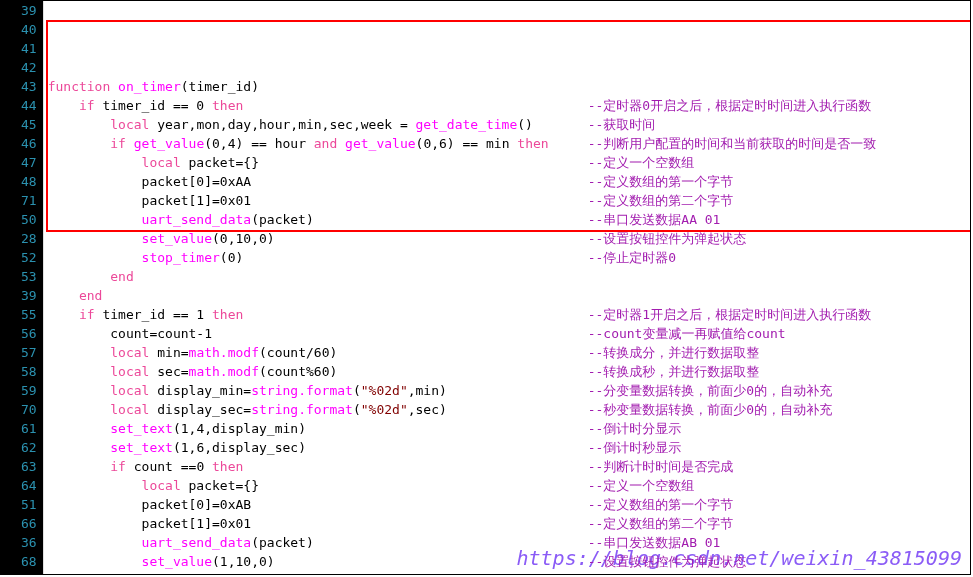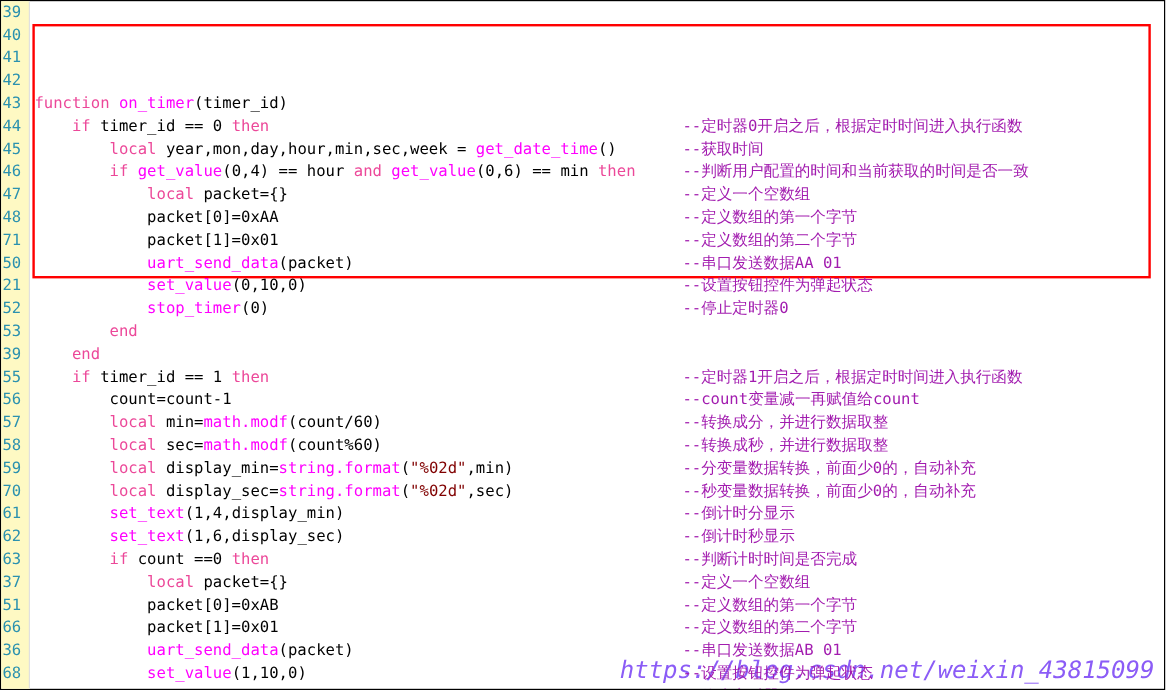--- a/index.html
+++ b/index.html
@@ -1,17 +1,17 @@
 <!DOCTYPE html>
 <html><head>
 <meta charset="utf-8">
 <style>
 body{margin:0;font-family:Consolas,Monaco,monospace;font-size:13px;background:#fff;line-height:19px}
 .editor{display:flex;border:1px solid #000;width:971px;height:575px;box-sizing:border-box;position:relative}
-.gutter{background:#fef9c3;color:#2b91af;text-align:left;padding:0 6px 0 1px;user-select:none;border-right:1px solid #e0e0e0}
+.gutter{background:#000000;color:#2b91af;text-align:left;padding:0 6px 0 20px;user-select:none;border-right:1px solid #e0e0e0}
 .code{flex:1;padding:0 4px;white-space:pre;position:relative;overflow:hidden}
 .kw{color:#ec4899}
 .str{color:#800000}
 .fn{color:#ff00ff}
 .cm{color:#a21caf}
 .txt{color:#000}
 .highlight-box{position:absolute;border:2px solid #ff0000;left:2px;top:19px;width:928px;height:208px;pointer-events:none}
 .watermark{position:absolute;right:8px;bottom:6px;color:#8b5cf6;font-size:20px;font-style:italic}
 </style>
 </head>
@@ -24,34 +24,34 @@
       <div>41</div>
       <div>42</div>
       <div>43</div>
       <div>44</div>
       <div>45</div>
       <div>46</div>
       <div>47</div>
       <div>48</div>
       <div>71</div>
       <div>50</div>
-      <div>21</div>
+      <div>28</div>
       <div>52</div>
       <div>53</div>
       <div>39</div>
       <div>55</div>
       <div>56</div>
       <div>57</div>
       <div>58</div>
       <div>59</div>
       <div>70</div>
       <div>61</div>
       <div>62</div>
       <div>63</div>
-      <div>37</div>
+      <div>64</div>
       <div>51</div>
       <div>66</div>
       <div>36</div>
       <div>68</div>
     </div>
   <div class="code" id="code">
     <div class="highlight-box"></div>
     <div class="watermark">https://blog.csdn.net/weixin_43815099</div>
   <div style="position: relative; height: 19px;"><span><span class="kw">function</span><span class="txt"> </span><span class="fn">on_timer</span><span class="txt">(timer_id)</span></span></div><div style="position: relative; height: 19px;"><span>    <span class="kw">if</span><span class="txt"> timer_id == 0 </span><span class="kw">then</span></span><span class="cm" style="position: absolute; left: 540px;">--定时器0开启之后，根据定时时间进入执行函数</span></div><div style="position: relative; height: 19px;"><span>        <span class="kw">local</span><span class="txt"> year,mon,day,hour,min,sec,week = </span><span class="fn">get_date_time</span><span class="txt">()</span></span><span class="cm" style="position: absolute; left: 540px;">--获取时间</span></div><div style="position: relative; height: 19px;"><span>        <span class="kw">if</span><span class="txt"> </span><span class="fn">get_value</span><span class="txt">(0,4) == hour </span><span class="kw">and</span><span class="txt"> </span><span class="fn">get_value</span><span class="txt">(0,6) == min </span><span class="kw">then</span></span><span class="cm" style="position: absolute; left: 540px;">--判断用户配置的时间和当前获取的时间是否一致</span></div><div style="position: relative; height: 19px;"><span>            <span class="kw">local</span><span class="txt"> packet={}</span></span><span class="cm" style="position: absolute; left: 540px;">--定义一个空数组</span></div><div style="position: relative; height: 19px;"><span>            <span class="txt">packet[0]=0xAA</span></span><span class="cm" style="position: absolute; left: 540px;">--定义数组的第一个字节</span></div><div style="position: relative; height: 19px;"><span>            <span class="txt">packet[1]=0x01</span></span><span class="cm" style="position: absolute; left: 540px;">--定义数组的第二个字节</span></div><div style="position: relative; height: 19px;"><span>            <span class="fn">uart_send_data</span><span class="txt">(packet)</span></span><span class="cm" style="position: absolute; left: 540px;">--串口发送数据AA 01</span></div><div style="position: relative; height: 19px;"><span>            <span class="fn">set_value</span><span class="txt">(0,10,0)</span></span><span class="cm" style="position: absolute; left: 540px;">--设置按钮控件为弹起状态</span></div><div style="position: relative; height: 19px;"><span>            <span class="fn">stop_timer</span><span class="txt">(0)</span></span><span class="cm" style="position: absolute; left: 540px;">--停止定时器0</span></div><div style="position: relative; height: 19px;"><span>        <span class="kw">end</span></span></div><div style="position: relative; height: 19px;"><span>    <span class="kw">end</span></span></div><div style="position: relative; height: 19px;"><span>    <span class="kw">if</span><span class="txt"> timer_id == 1 </span><span class="kw">then</span></span><span class="cm" style="position: absolute; left: 540px;">--定时器1开启之后，根据定时时间进入执行函数</span></div><div style="position: relative; height: 19px;"><span>        <span class="txt">count=count-1</span></span><span class="cm" style="position: absolute; left: 540px;">--count变量减一再赋值给count</span></div><div style="position: relative; height: 19px;"><span>        <span class="kw">local</span><span class="txt"> min=</span><span class="fn">math.modf</span><span class="txt">(count/60)</span></span><span class="cm" style="position: absolute; left: 540px;">--转换成分，并进行数据取整</span></div><div style="position: relative; height: 19px;"><span>        <span class="kw">local</span><span class="txt"> sec=</span><span class="fn">math.modf</span><span class="txt">(count%60)</span></span><span class="cm" style="position: absolute; left: 540px;">--转换成秒，并进行数据取整</span></div><div style="position: relative; height: 19px;"><span>        <span class="kw">local</span><span class="txt"> display_min=</span><span class="fn">string.format</span><span class="txt">(</span><span class="str">"%02d"</span><span class="txt">,min)</span></span><span class="cm" style="position: absolute; left: 540px;">--分变量数据转换，前面少0的，自动补充</span></div><div style="position: relative; height: 19px;"><span>        <span class="kw">local</span><span class="txt"> display_sec=</span><span class="fn">string.format</span><span class="txt">(</span><span class="str">"%02d"</span><span class="txt">,sec)</span></span><span class="cm" style="position: absolute; left: 540px;">--秒变量数据转换，前面少0的，自动补充</span></div><div style="position: relative; height: 19px;"><span>        <span class="fn">set_text</span><span class="txt">(1,4,display_min)</span></span><span class="cm" style="position: absolute; left: 540px;">--倒计时分显示</span></div><div style="position: relative; height: 19px;"><span>        <span class="fn">set_text</span><span class="txt">(1,6,display_sec)</span></span><span class="cm" style="position: absolute; left: 540px;">--倒计时秒显示</span></div><div style="position: relative; height: 19px;"><span>        <span class="kw">if</span><span class="txt"> count ==0 </span><span class="kw">then</span></span><span class="cm" style="position: absolute; left: 540px;">--判断计时时间是否完成</span></div><div style="position: relative; height: 19px;"><span>            <span class="kw">local</span><span class="txt"> packet={}</span></span><span class="cm" style="position: absolute; left: 540px;">--定义一个空数组</span></div><div style="position: relative; height: 19px;"><span>            <span class="txt">packet[0]=0xAB</span></span><span class="cm" style="position: absolute; left: 540px;">--定义数组的第一个字节</span></div><div style="position: relative; height: 19px;"><span>            <span class="txt">packet[1]=0x01</span></span><span class="cm" style="position: absolute; left: 540px;">--定义数组的第二个字节</span></div><div style="position: relative; height: 19px;"><span>            <span class="fn">uart_send_data</span><span class="txt">(packet)</span></span><span class="cm" style="position: absolute; left: 540px;">--串口发送数据AB 01</span></div><div style="position: relative; height: 19px;"><span>            <span class="fn">set_value</span><span class="txt">(1,10,0)</span></span><span class="cm" style="position: absolute; left: 540px;">--设置按钮控件为弹起状态</span></div><div style="position: relative; height: 19px;"><span>            <span class="fn">stop_timer</span><span class="txt">(1)</span></span><span class="cm" style="position: absolute; left: 540px;">--停止定时器1</span></div></div>
 </div>

